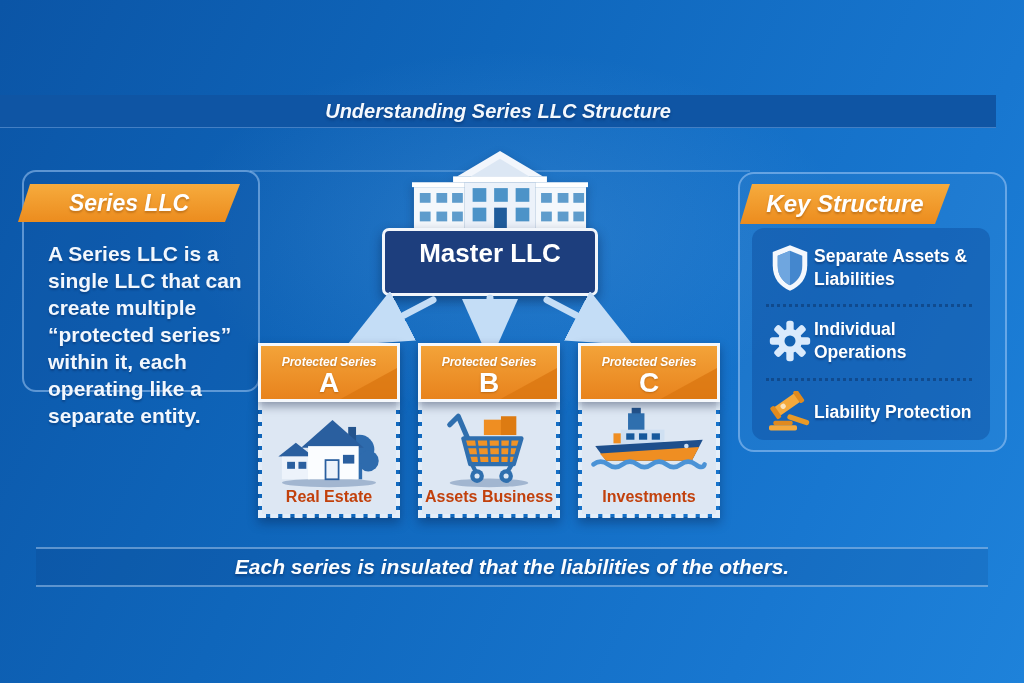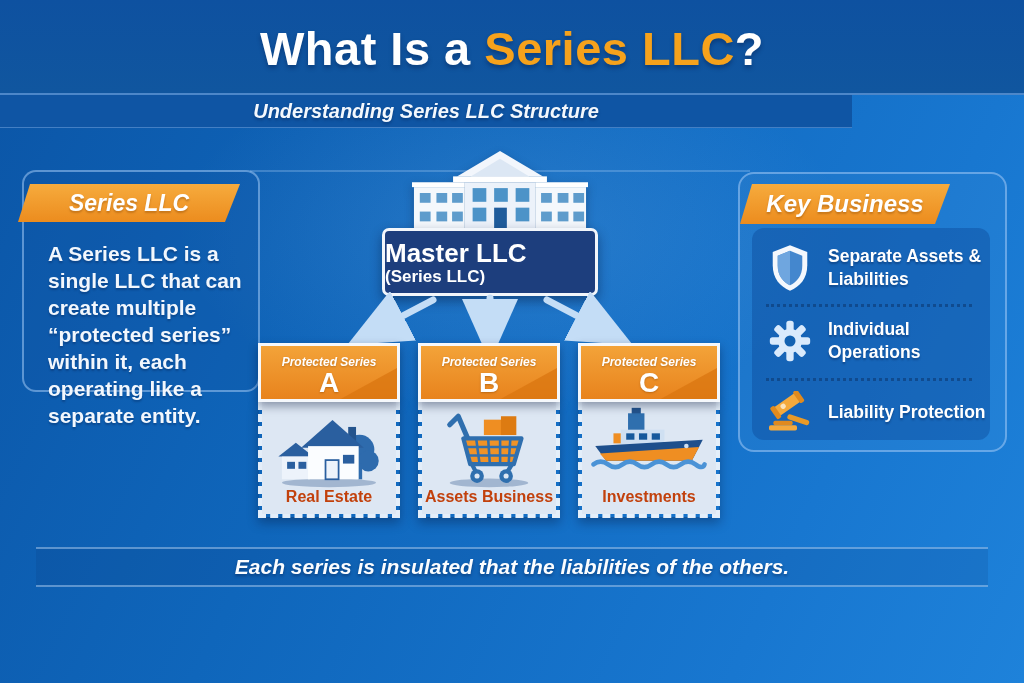--- a/index.html
+++ b/index.html
@@ -11,21 +11,21 @@
       linear-gradient(115deg,#0b55a6 0%,#0f66bb 38%,#1877d0 78%,#1e82da 100%);
   }
   
   .header-band{position:absolute;left:0;top:0;width:1024px;height:93px;
     background:linear-gradient(180deg,#0e51a0,#10569f);
     border-bottom:2px solid rgba(130,180,235,.55);}
   .page-title{position:absolute;left:0;top:0;width:100%;height:93px;line-height:97px;
     text-align:center;font-size:47px;font-weight:bold;color:#ffffff;letter-spacing:.5px;
     text-shadow:0 3px 4px rgba(0,20,60,.35);}
   .title-highlight{color:#F6A21C;}
-  .subtitle-band{position:absolute;left:0;top:95px;width:852px;height:32px;
+  .subtitle-band{position:absolute;left:0;top:95px;width:996px;height:32px;
     background:#0f55a4;border-bottom:1px solid rgba(130,180,235,.45);}
   .subtitle{position:absolute;left:0;top:0;width:100%;height:32px;line-height:32px;
     text-align:center;font-size:20px;font-weight:bold;font-style:italic;color:#f4f8fd;
     text-shadow:0 2px 3px rgba(0,20,60,.35);}
   
   .frame-line{position:absolute;left:250px;top:170px;width:500px;height:0;
     border-top:2px solid rgba(170,205,245,.30);}
   
   .ribbon{position:absolute;height:38px;line-height:38px;text-align:center;
     font-weight:bold;font-style:italic;color:#fff;
@@ -39,21 +39,21 @@
     background:rgba(16,80,160,.22);}
   .left-ribbon{left:18px;top:184px;width:222px;font-size:23px;}
   .left-desc{position:absolute;left:48px;top:240px;width:214px;
     font-size:21px;font-weight:bold;color:#f2f7fd;line-height:27px;
     text-shadow:0 2px 2px rgba(0,20,60,.3);}
   
   .building{position:absolute;left:412px;top:150px;
     filter:drop-shadow(0 4px 5px rgba(8,25,60,.35));}
   .master-box{position:absolute;left:382px;top:228px;width:216px;height:68px;
     background:#1D3E7D;border:3px solid #f2f6fb;border-radius:7px;box-sizing:border-box;
-    box-shadow:0 5px 12px rgba(5,20,55,.45);text-align:left;color:#fff;}
+    box-shadow:0 5px 12px rgba(5,20,55,.45);text-align:center;color:#fff;}
   .master-title{font-size:26px;font-weight:bold;margin-top:8px;line-height:28px;}
   .master-sub{font-size:17px;font-weight:bold;line-height:20px;}
   .arrows{position:absolute;left:330px;top:292px;}
   
   .series-card{position:absolute;top:343px;width:142px;height:175px;}
   .series-a{left:258px;} .series-b{left:418px;} .series-c{left:578px;}
   .series-header{position:absolute;left:0;top:0;width:142px;height:59px;box-sizing:border-box;
     background:linear-gradient(180deg,#F3A339,#E8831D);
     border:3px solid #f5f8fc;text-align:center;color:#fff;overflow:hidden;
     box-shadow:0 4px 9px rgba(5,20,55,.4);z-index:2;}
@@ -70,21 +70,21 @@
   .series-icon{position:absolute;left:0;top:4px;width:100%;text-align:center;}
   .series-label{position:absolute;left:0;bottom:8px;width:100%;text-align:center;
     font-size:16px;font-weight:bold;color:#c2410c;}
   
   .kf-panel{position:absolute;left:738px;top:172px;width:265px;height:276px;
     border:2px solid rgba(160,200,245,.55);border-radius:16px;
     background:rgba(255,255,255,.03);}
   .kf-ribbon{left:740px;top:184px;width:210px;font-size:24px;height:40px;line-height:40px;}
   .kf-card{position:absolute;left:752px;top:228px;width:238px;height:212px;
     background:rgba(10,70,150,.40);border-radius:12px;}
-  .feature-row{position:absolute;left:766px;display:flex;align-items:center;gap:14px;}
+  .feature-row{position:absolute;left:766px;display:flex;align-items:center;}
   .feature-row .ficon{width:48px;display:flex;justify-content:center;flex:0 0 48px;}
   .feature-label{font-size:17.5px;font-weight:bold;color:#fff;line-height:23px;max-width:160px;
     text-shadow:0 2px 2px rgba(0,20,60,.35);}
   .row1{top:236px;height:64px;} .row2{top:312px;height:58px;} .row3{top:384px;height:56px;}
   .feature-sep{position:absolute;left:766px;width:206px;height:0;
     border-top:3px dotted rgba(9,48,100,.5);}
   .sep1{top:304px;} .sep2{top:378px;}
   
   .footer-band{position:absolute;left:36px;top:547px;width:952px;height:36px;
     background:rgba(6,45,100,.12);
@@ -92,25 +92,20 @@
     border-bottom:2px solid rgba(173,208,244,.5);}
   .footer-note{position:absolute;left:0;top:0;width:100%;height:36px;line-height:36px;
     text-align:center;font-size:21px;font-weight:bold;font-style:italic;color:#fbfdff;
     text-shadow:0 2px 3px rgba(0,20,60,.4);}
 </style>
 </head>
 <body>
 
 <div id="canvas">
 
-  <div class="header-band">
-    <div class="page-title">
-      <span>What Is a </span><span class="title-highlight">Series LLC</span><span>?</span>
-    </div>
-  </div>
   <div class="subtitle-band">
     <div class="subtitle">Understanding Series LLC Structure</div>
   </div>
 
   <div class="frame-line"></div>
 
   <div class="left-panel"></div>
   <div class="ribbon left-ribbon">Series LLC</div>
   <div class="left-desc">A Series LLC is a single LLC that can create multiple “protected series” within it, each operating like a separate entity.</div>
 
@@ -140,21 +135,20 @@
       <rect x="149" y="43" width="11" height="10" fill="#5E9CCC"></rect>
       <rect x="165" y="43" width="11" height="10" fill="#5E9CCC"></rect>
       <rect x="132" y="62" width="11" height="10" fill="#5E9CCC"></rect>
       <rect x="149" y="62" width="11" height="10" fill="#5E9CCC"></rect>
       <rect x="165" y="62" width="11" height="10" fill="#5E9CCC"></rect>
       <rect x="0" y="80" width="180" height="6" fill="#E4EDF7"></rect>
     </svg>
   </div>
   <div class="master-box">
     <div class="master-title">Master LLC</div>
-    <div class="master-sub">(Series LLC)</div>
   </div>
 
   <div class="arrows">
     <svg width="364" height="56" viewBox="0 0 364 56">
       <defs>
         <marker id="ah" orient="auto" markerWidth="9" markerHeight="8" refX="5" refY="4">
           <path d="M0,0 L9,4 L0,8 Z" fill="#C4DDF6"></path>
         </marker>
       </defs>
       <g stroke="#C4DDF6" stroke-width="7" stroke-linecap="round" fill="none">
@@ -237,21 +231,21 @@
           <polygon points="9,52 118,45 110,60 16,60" fill="#EF8E22"></polygon>
           <circle cx="104" cy="44" r="2.5" fill="#CFE0F2"></circle>
           <path d="M2 64 Q10 58 18 64 T34 64 T50 64 T66 64 T82 64 T98 64 T114 64 T124 64" stroke="#4B93D6" stroke-width="5" fill="none" stroke-linecap="round"></path>
         </svg>
       </div>
       <div class="series-label">Investments</div>
     </div>
   </div>
 
   <div class="kf-panel"></div>
-  <div class="ribbon kf-ribbon">Key Business</div>
+  <div class="ribbon kf-ribbon">Key Structure</div>
   <div class="kf-card"></div>
 
   <div class="feature-row row1">
     <span class="ficon">
       <svg width="40" height="48" viewBox="0 0 44 52">
         <path d="M22 1 L41 8.5 V23 C41 37.5 33 46.5 22 51 C11 46.5 3 37.5 3 23 V8.5 Z" fill="#F4F8FD"></path>
         <path d="M22 7 L35.5 12.5 V23.5 C35.5 34.5 29.5 41.5 22 45 C14.5 41.5 8.5 34.5 8.5 23.5 V12.5 Z" fill="#4487CE"></path>
         <path d="M22 7 L22 45 C14.5 41.5 8.5 34.5 8.5 23.5 V12.5 Z" fill="#6FA6DF"></path>
       </svg>
     </span>

